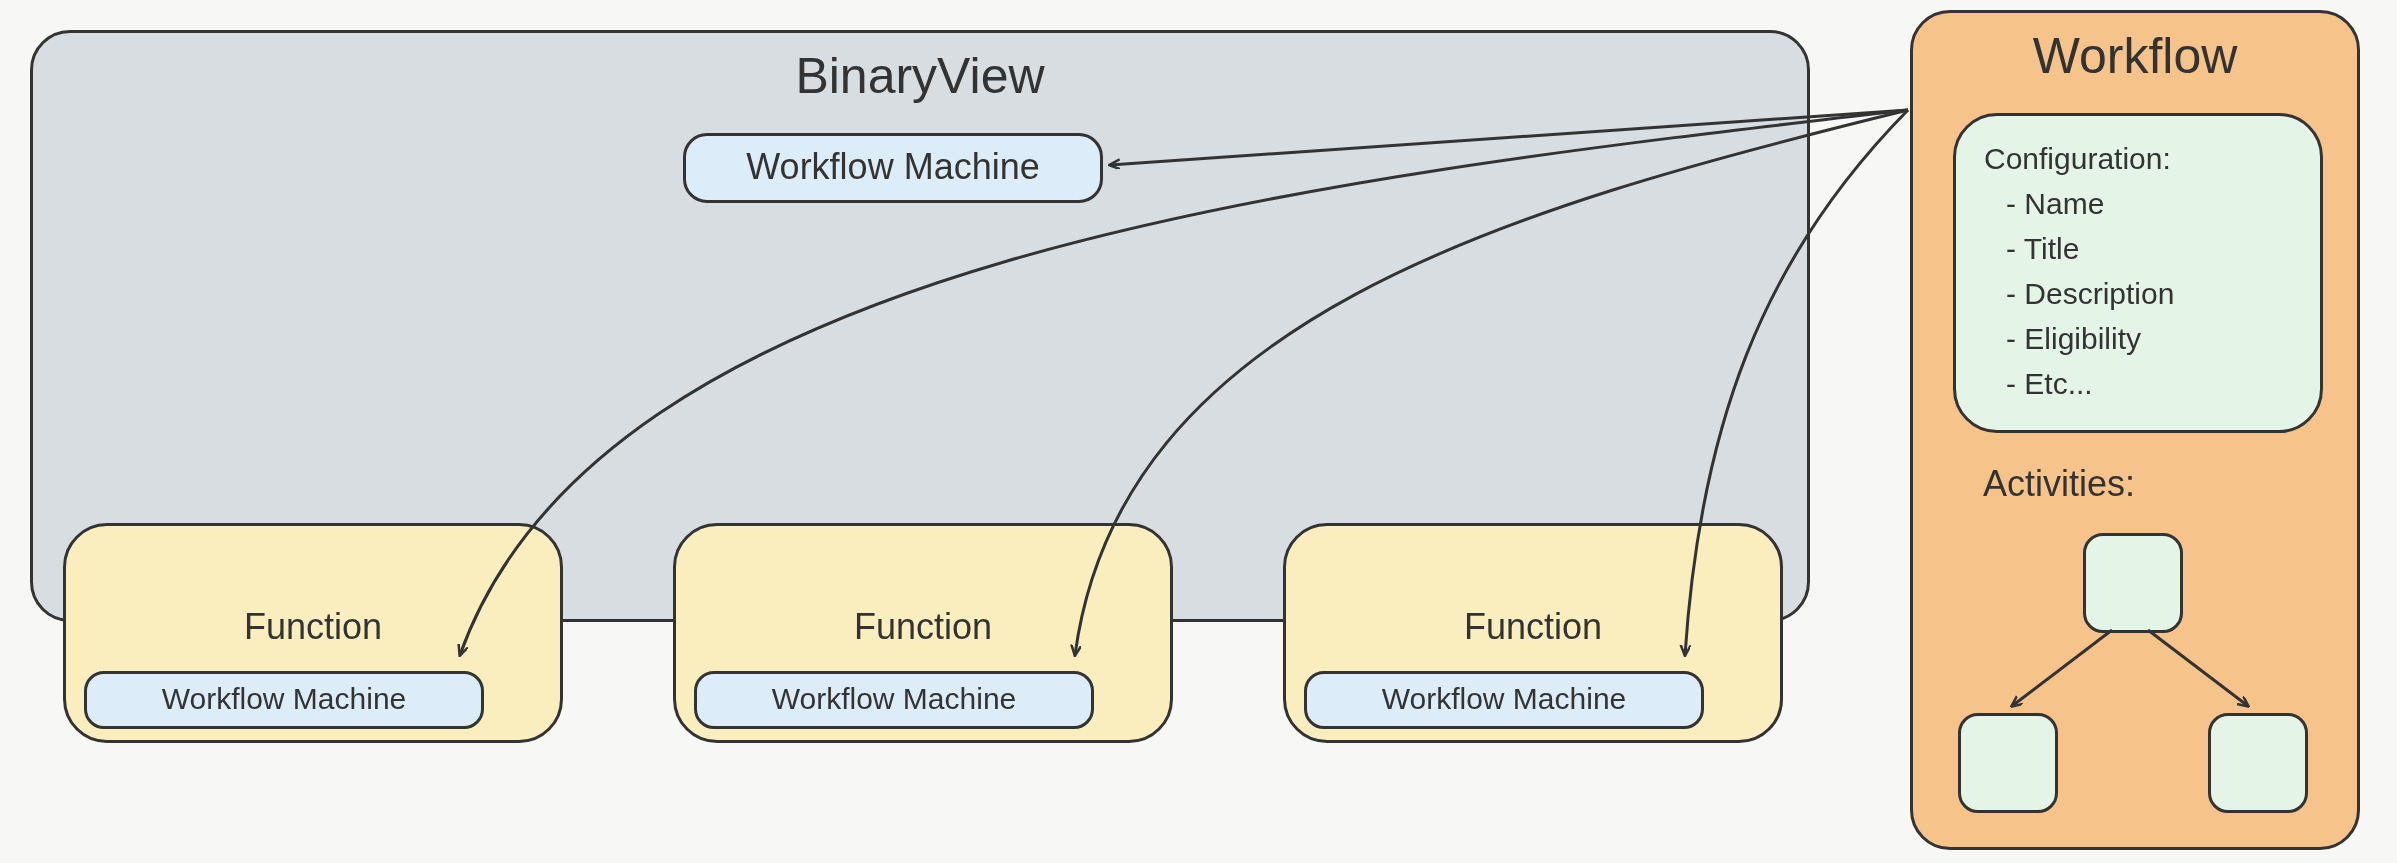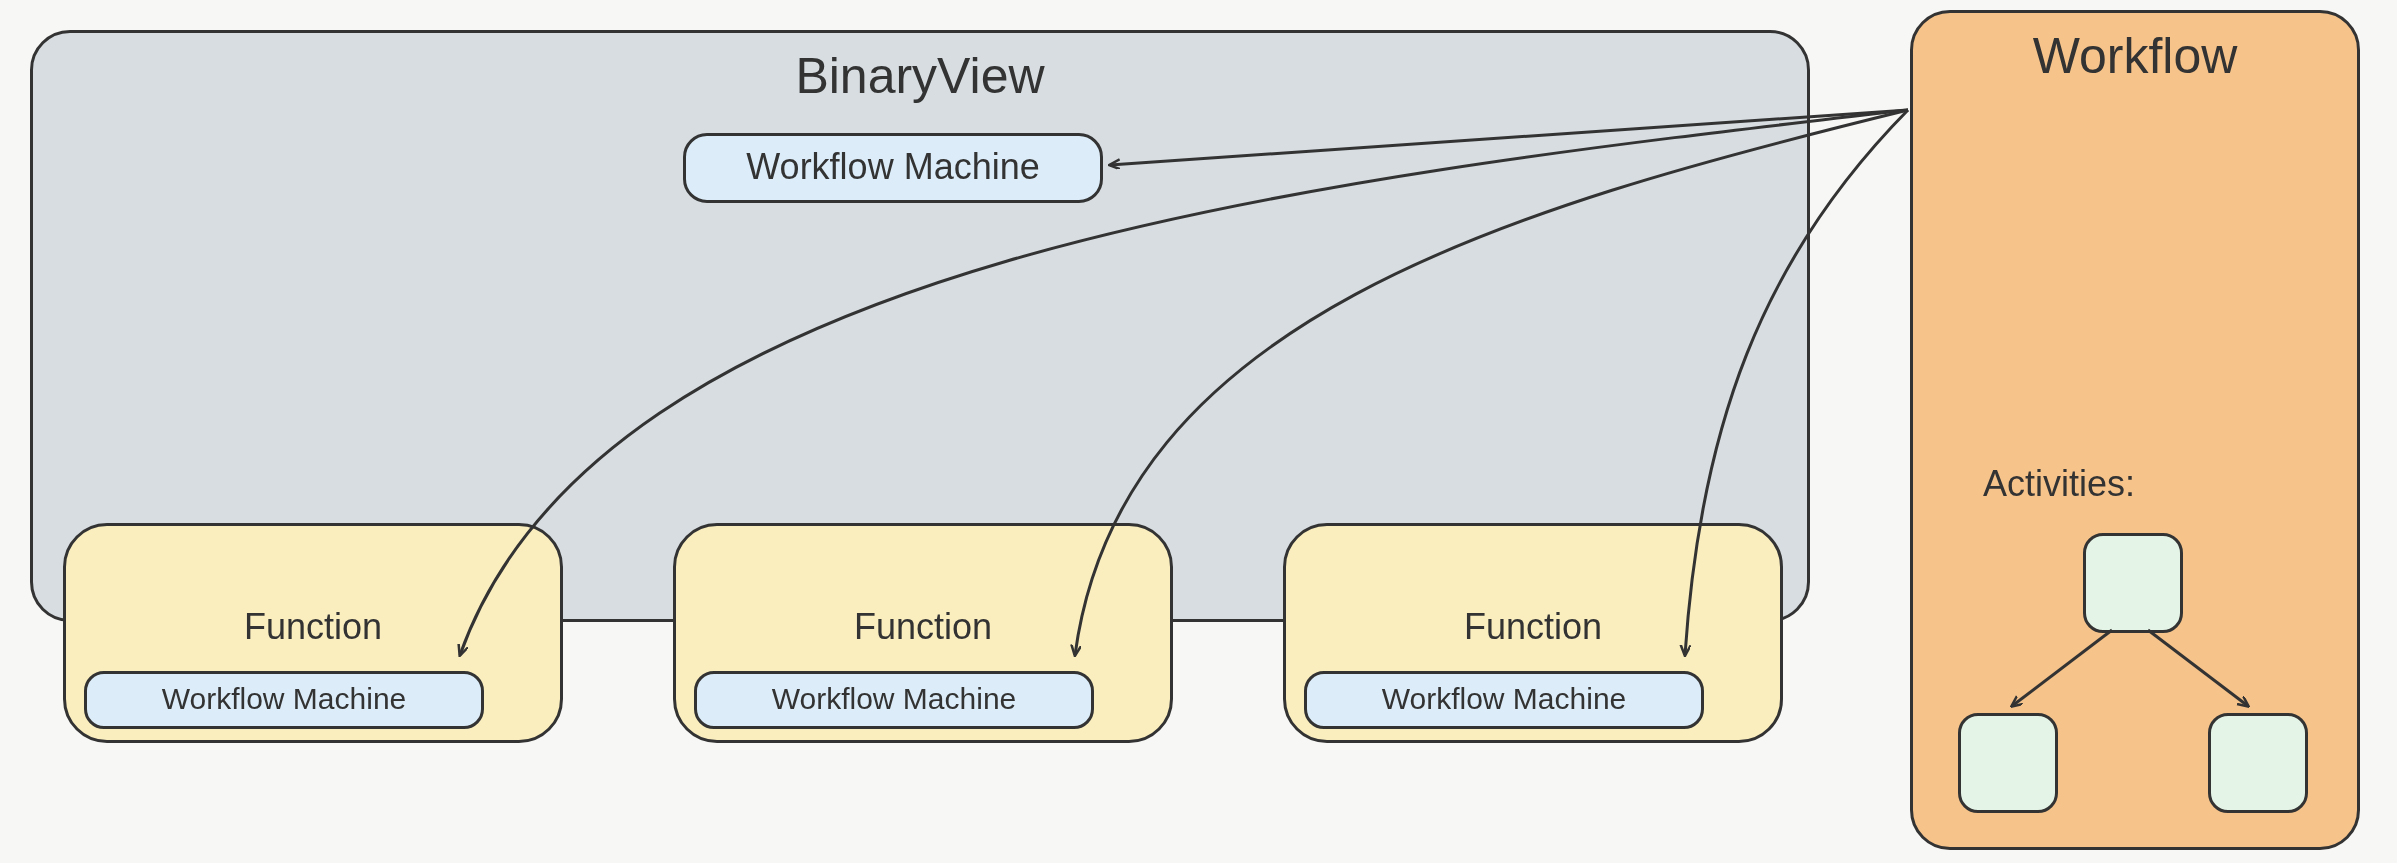--- a/index.html
+++ b/index.html
@@ -88,20 +88,30 @@
       <div class="label" style="margin-top:80px;">Function</div>
       <div class="box" style="left:18px; top:145px; width:400px; height:58px; background:#dcedf9; border-radius:20px;">
         <div class="small-label" style="line-height:50px;">Workflow Machine</div>
       </div>
     </div>
   </div>
 
   <div class="box" style="left:1910px; top:10px; width:450px; height:840px; background:#f6c38a;">
     <div class="title" style="margin-top:14px;">Workflow</div>
 
+    <div class="box" style="left:40px; top:100px; width:370px; height:320px; background:#e4f4e6; border-radius:44px;">
+      <div class="conf-list" style="padding-top:20px;">
+        <div>Configuration:</div>
+        <div class="item">- Name</div>
+        <div class="item">- Title</div>
+        <div class="item">- Description</div>
+        <div class="item">- Eligibility</div>
+        <div class="item">- Etc...</div>
+      </div>
+    </div>
 
     <div class="label" style="position:absolute; left:70px; top:450px; text-align:center;">Activities:</div>
 
     <div class="activity-node" style="left:170px; top:520px; width:100px; height:100px;"></div>
     <div class="activity-node" style="left:45px; top:700px; width:100px; height:100px;"></div>
     <div class="activity-node" style="left:295px; top:700px; width:100px; height:100px;"></div>
   </div>
 
   <svg class="overlay" width="2397" height="863">
     <defs>

